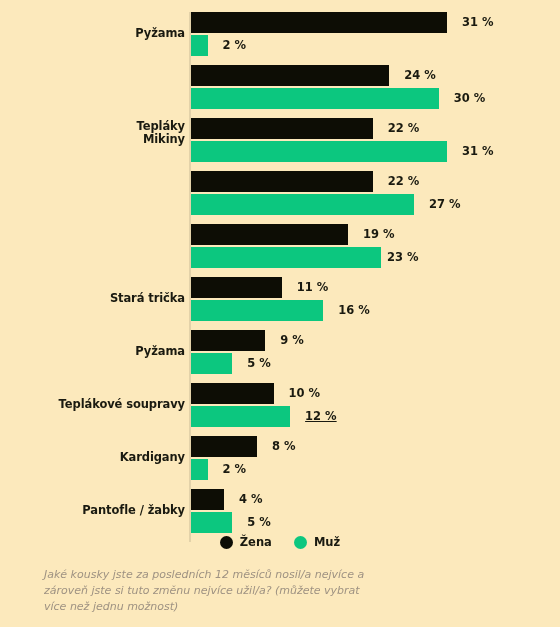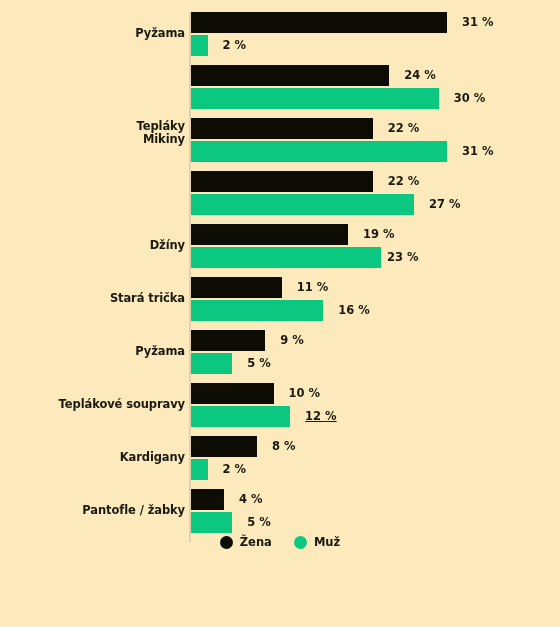--- a/index.html
+++ b/index.html
@@ -178,21 +178,20 @@
         </div>
         <div class="group">
           <div class="bar-row">
             <div class="bar zena" style="width: 156.94px;"></div>
             <div class="bar-value" style="left: 347.94px;">19 %</div>
           </div>
           <div class="bar-row">
             <div class="bar muz" style="width: 189.98px;"></div>
             <div class="bar-value" style="left: 372px;">23 %</div>
           </div>
-          <div class="cat-label" style="top: 16px;">Džíny</div>
         </div>
         <div class="group">
           <div class="bar-row">
             <div class="bar zena" style="width: 90.86px;"></div>
             <div class="bar-value" style="left: 281.86px;">11 %</div>
           </div>
           <div class="bar-row">
             <div class="bar muz" style="width: 132.16px;"></div>
             <div class="bar-value" style="left: 323.16px;">16 %</div>
           </div>
@@ -249,14 +248,15 @@
       <div class="legend-item">
         <span class="legend-dot zena"></span>
         <span class="legend-label">Žena</span>
       </div>
       <div class="legend-item">
         <span class="legend-dot muz"></span>
         <span class="legend-label">Muž</span>
       </div>
     </div>
 
+  <div id="caption">Jaké kousky jste za posledních 12 měsíců nosil/a nejvíce a zároveň jste si tuto změnu nejvíce užil/a? (můžete vybrat více než jednu možnost)</div>
 
 </div>
 
 </body></html>

